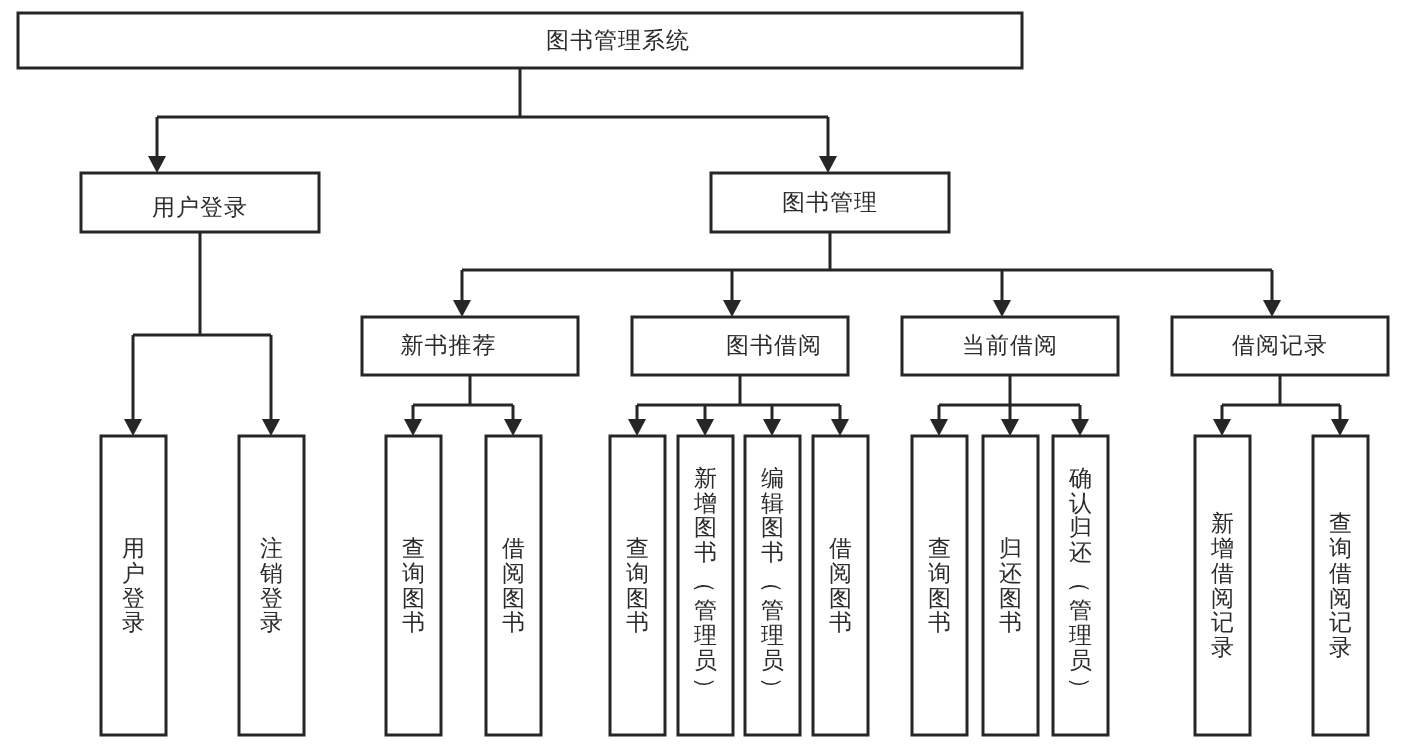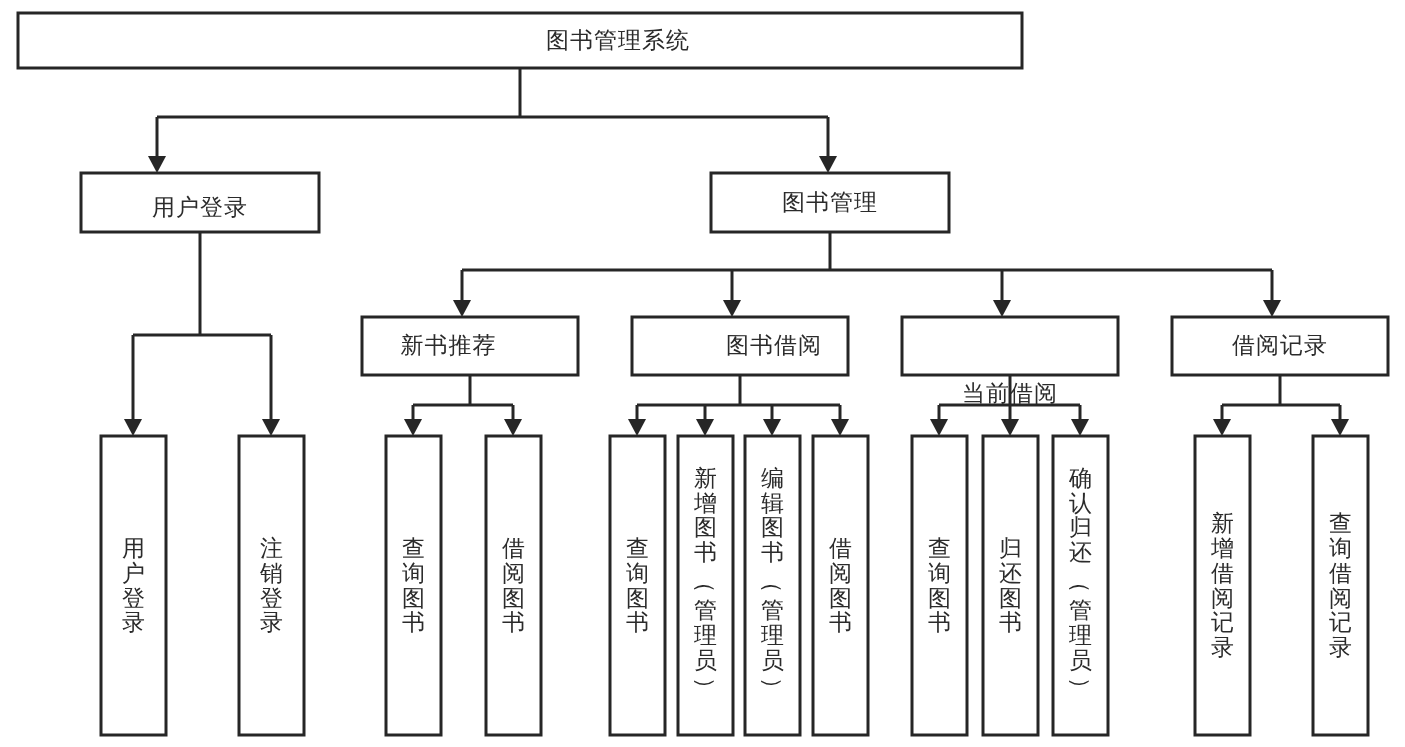--- a/index.html
+++ b/index.html
@@ -172,21 +172,21 @@
         <rect class="node-box" x="1313" y="436" width="55" height="299"></rect>
       </g>
   </svg>
 
   <div id="label-layer">
       <div class="node-label-h" style="left: 18px; top: 13px; width: 1200px; height: 55px;">图书管理系统</div>
       <div class="node-label-h" style="left: 81px; top: 173px; width: 238px; height: 69px;">用户登录</div>
       <div class="node-label-h" style="left: 711px; top: 173px; width: 238px; height: 59px; border-radius: 7px;">图书管理</div>
       <div class="node-label-h" style="left: 362px; top: 317px; width: 173px; height: 58px;">新书推荐</div>
       <div class="node-label-h" style="left: 632px; top: 317px; width: 216px; height: 58px; padding-left: 34px;">图书借阅</div>
-      <div class="node-label-h" style="left: 902px; top: 317px; width: 216px; height: 58px; margin-top: 48px;">当前借阅</div>
+      <div class="node-label-h" style="left: 902px; top: 317px; width: 216px; height: 58px;">当前借阅</div>
       <div class="node-label-h" style="left: 1172px; top: 317px; width: 216px; height: 58px;">借阅记录</div>
       <div class="node-label-v" style="left: 101px; top: 436px; width: 65px; height: 299px;">
         <span class="vchar">用</span>
         <span class="vchar">户</span>
         <span class="vchar">登</span>
         <span class="vchar">录</span>
       </div>
       <div class="node-label-v" style="left: 239px; top: 436px; width: 65px; height: 299px;">
         <span class="vchar">注</span>
         <span class="vchar">销</span>

